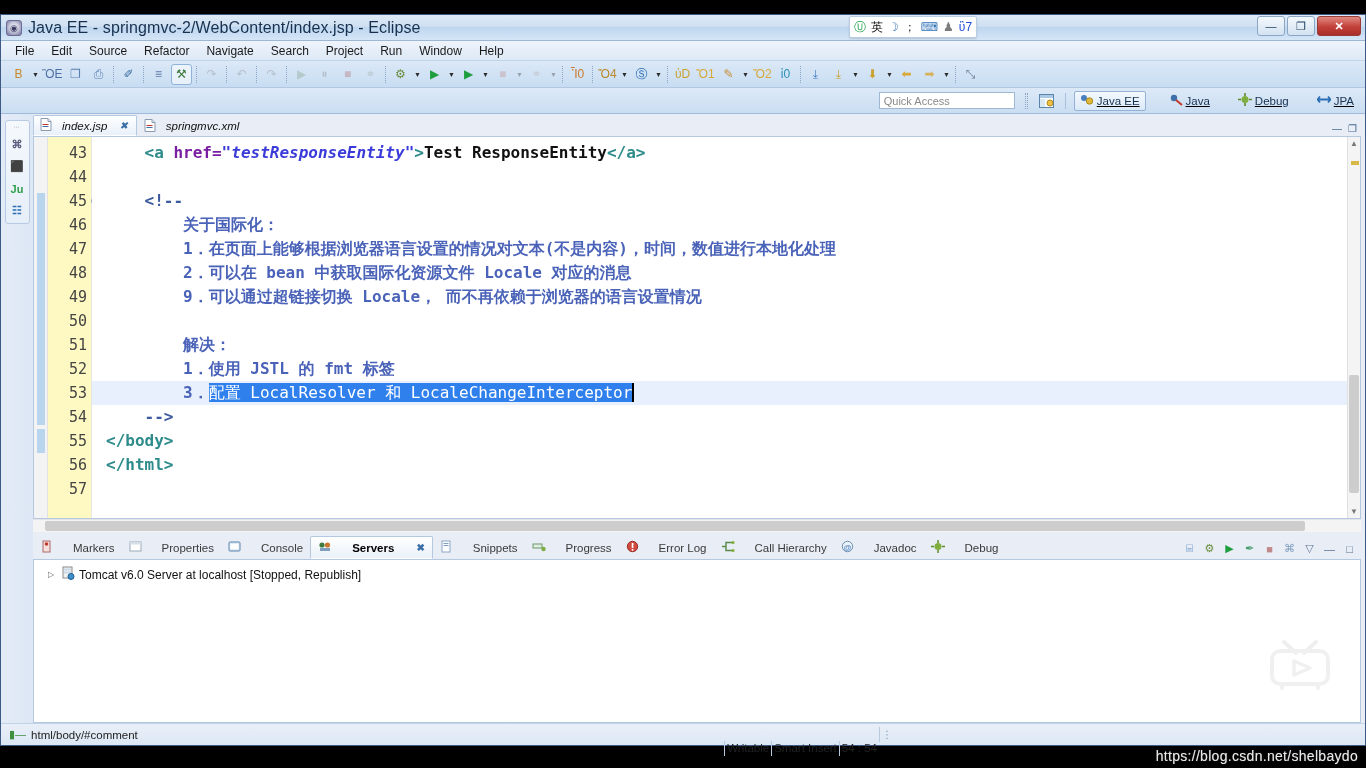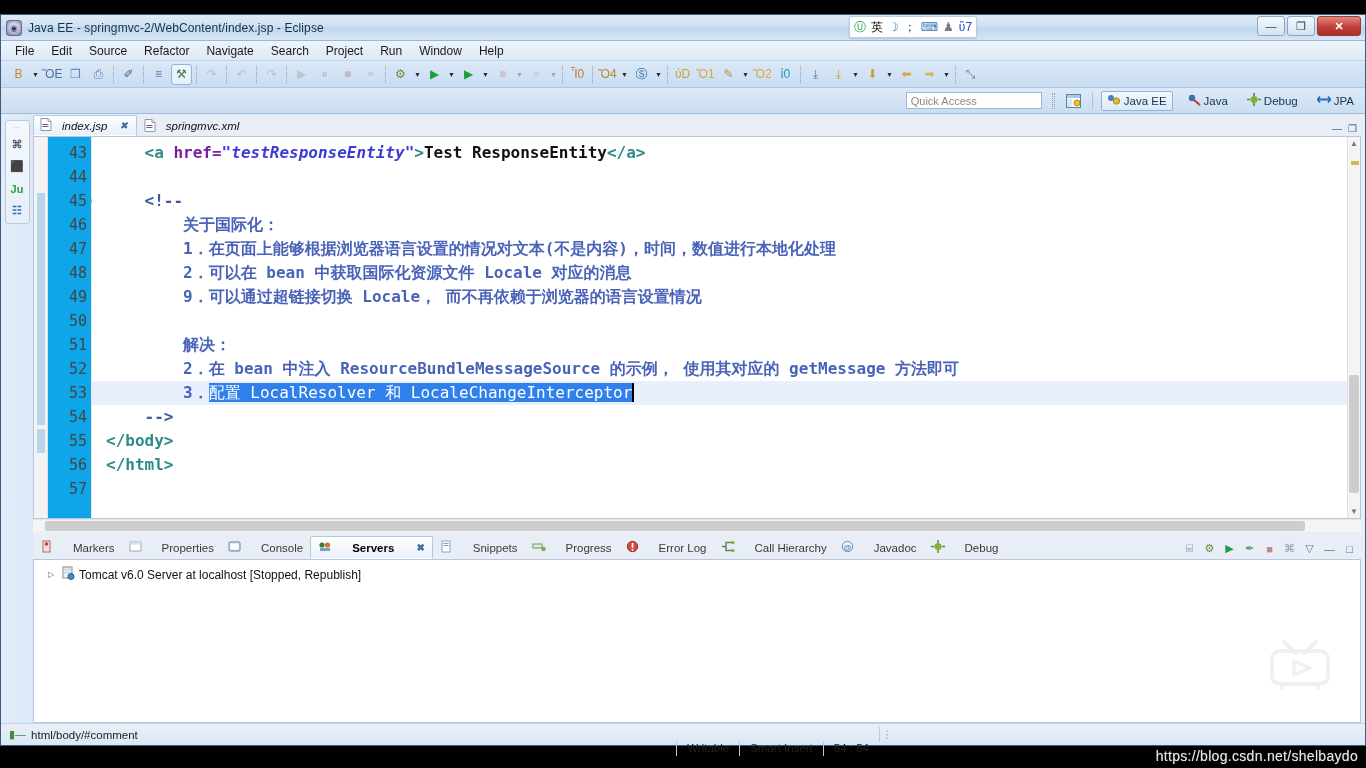--- a/index.html
+++ b/index.html
@@ -28,21 +28,21 @@
     position:relative;
   }
   .tb-icon {
     width:16px; height:16px; margin-left:5px; margin-right:6px;
     border-radius:3px;
     background:radial-gradient(circle at 50% 45%, #ffffff 0%, #c9c9dd 45%, #6f6f9c 100%);
     border:1px solid #6b6b93;
     display:flex; align-items:center; justify-content:center;
     font-size:9px; color:#3b3b66;
   }
-  .tb-title { font-size:12px; color:#16314f; letter-spacing:0.1px; }
+  .tb-title { font-size:16px; color:#16314f; letter-spacing:0.1px; }
   .ime-bar {
     position:absolute; left:848px; top:1px;
     height:22px; background:#ffffff;
     border:1px solid #b9cee6; border-radius:2px;
     display:flex; align-items:center; padding:0 4px; gap:5px;
     box-shadow:0 1px 2px rgba(0,0,0,.15);
   }
   .ime-item { font-size:12px; line-height:1; display:flex; align-items:center; }
   .win-btns { position:absolute; right:4px; top:1px; display:flex; gap:2px; }
   .win-btn {
@@ -147,21 +147,21 @@
   .viewbtns { position:absolute; right:4px; bottom:2px; display:flex; gap:6px; color:#4a6b91; font-size:10px; }
 
   .editor-body {
     flex:1; display:flex; min-height:0;
     border:1px solid #b4c9df; border-top:1px solid #b4c9df;
     background:#fff;
   }
   .vruler { width:14px; flex:0 0 14px; background:#f3f3f3; border-right:1px solid #e2e2e2; position:relative; }
   .vr-mark { position:absolute; left:3px; width:8px; background:#b9d5ee; }
   .linenums {
-    flex:0 0 44px; background:#0ea5e9; border-right:1px solid #e6e6e6;
+    flex:0 0 44px; background:#fef9c3; border-right:1px solid #e6e6e6;
     font-family:"DejaVu Sans Mono", monospace; font-size:15px; color:#444;
     text-align:right; padding-top:4px; position:relative;
   }
   .lnum { height:24px; line-height:24px; padding-right:4px; position:relative; }
   .fold {
     position:absolute; right:-10px; top:7px; width:10px; height:10px;
     border:1px solid #9aa9c0; border-radius:50%; background:#eef2f8;
     font-size:8px; line-height:8px; text-align:center; color:#4a5a75;
   }
   .codearea {
@@ -217,21 +217,21 @@
   }
 
   
   .statusbar {
     height:22px; flex:0 0 22px;
     background:linear-gradient(to bottom,#e9eff8,#dce7f4);
     border-top:1px solid #c0d2e6;
     display:flex; align-items:center; font-size:11.5px; color:#222;
   }
   .sb-left { display:flex; align-items:center; gap:5px; padding-left:8px; flex:1; }
-  .sb-cell { padding:0 10px; border-left:1px solid #b6c9de; height:15px; display:flex; align-items:center;margin-top:27px; }
+  .sb-cell { padding:0 2px; border-left:1px solid #b6c9de; height:15px; display:flex; align-items:center;margin-top:27px; }
   .sb-dots { width:16px; text-align:center; color:#8096ad; font-size:10px; letter-spacing:1px; border-left:1px solid #b6c9de; height:15px; display:flex; align-items:center; justify-content:center; }
   .sb-icon { color:#3f8f3f; font-size:11px; }
 
   .csdn-watermark {
     position:absolute; right:8px; bottom:4px;
     color:#e8e8e8; font-size:14px; letter-spacing:.3px;
     font-family:"Liberation Sans", sans-serif;
     text-shadow:0 0 1px rgba(255,255,255,.4);
   }
 </style>
@@ -337,21 +337,21 @@
     <div class="grip"></div>
     <div class="persp-open">
       <svg width="15" height="14" viewBox="0 0 15 14">
           <rect x="0.5" y="0.5" width="14" height="13" fill="#fbfdff" stroke="#5b84ad"></rect>
           <rect x="1" y="1" width="13" height="3" fill="#a9c9e4"></rect>
           <rect x="1" y="5" width="5" height="8" fill="#d8e8f5"></rect>
           <circle cx="11" cy="9" r="3" fill="#f0c040" stroke="#b08a20"></circle>
         </svg>
     </div>
     <div class="psep"></div>
-    <div id="persps" style="display:flex;align-items:flex-end;gap:9px;">
+    <div id="persps" style="display:flex;align-items:flex-end;gap:18px;text-decoration:underline;">
         <div class="persp active">
           <span style="font-size: 11px;"><svg width="14" height="13" viewBox="0 0 14 13">
               <circle cx="4" cy="5" r="3" fill="#4a7fbf"></circle>
               <circle cx="9.5" cy="8" r="3.2" fill="#e0b83a" stroke="#a98b22"></circle>
             </svg></span>
           <span>Java EE</span>
         </div>
         <div class="persp">
           <span style="font-size: 11px;"><svg width="14" height="13" viewBox="0 0 14 13">
               <circle cx="5" cy="5" r="3.2" fill="#3f6fa8"></circle>
@@ -447,21 +447,21 @@
 
           <div class="cline"><span class="txt">    </span><span class="tag">&lt;a </span><span class="attr">href=</span><span class="str">"testResponseEntity"</span><span class="tag">&gt;</span><span class="txt">Test ResponseEntity</span><span class="tag">&lt;/a&gt;</span></div>
               <div class="cline"></div>
               <div class="cline"><span class="cmt">    &lt;!--</span></div>
               <div class="cline"><span class="cmt-cn">        关于国际化：</span></div>
               <div class="cline"><span class="cmt-cn">        1．在页面上能够根据浏览器语言设置的情况对文本(不是内容)，时间，数值进行本地化处理</span></div>
               <div class="cline"><span class="cmt-cn">        2．可以在 bean 中获取国际化资源文件 Locale 对应的消息</span></div>
               <div class="cline"><span class="cmt-cn">        9．可以通过超链接切换 Locale， 而不再依赖于浏览器的语言设置情况</span></div>
               <div class="cline"></div>
               <div class="cline"><span class="cmt-cn">        解决：</span></div>
-              <div class="cline"><span class="cmt-cn">        2．在 bean 中注入 ResourceBundleMessageSource 的示例， 使用其对应的 getMessage 方法即可</span></div>
+              <div class="cline"><span class="cmt-cn">        1．使用 JSTL 的 fmt 标签</span></div>
               <div class="cline sel"><span class="cmt-cn">        3．</span><span class="hl">配置 LocalResolver 和 LocaleChangeInterceptor</span><span class="caret"></span></div>
               <div class="cline"><span class="cmt">    --&gt;</span></div>
               <div class="cline"><span class="tag">&lt;/body&gt;</span></div>
               <div class="cline"><span class="tag">&lt;/html&gt;</span></div>
             </div>
           <div class="vscroll">
             <div class="arrow-up" style="top:2px;">▲</div>
             <div class="ovmark" style="top:24px;background:#d9b84a;"></div>
             <div class="vthumb" style="top:238px;height:118px;"></div>
             <div class="arrow-dn" style="bottom:2px;">▼</div>

